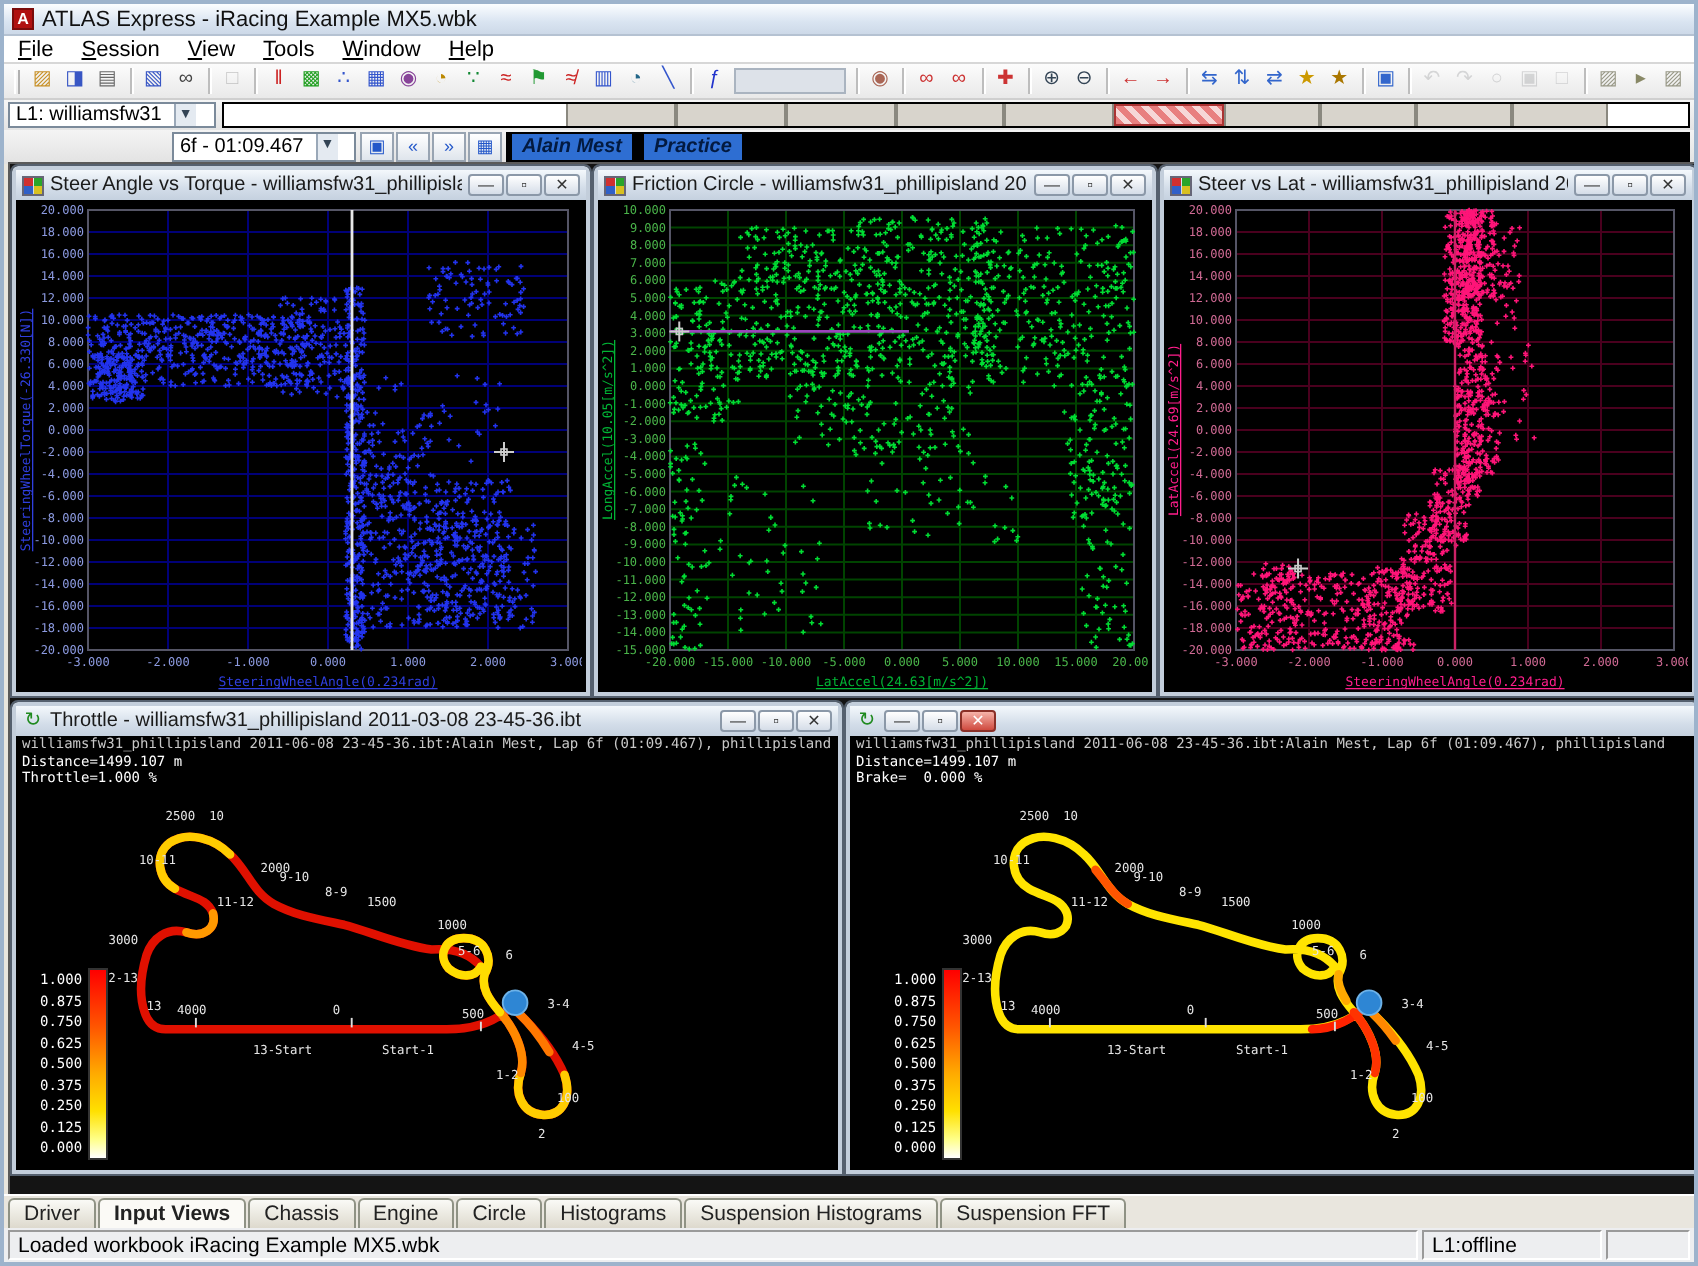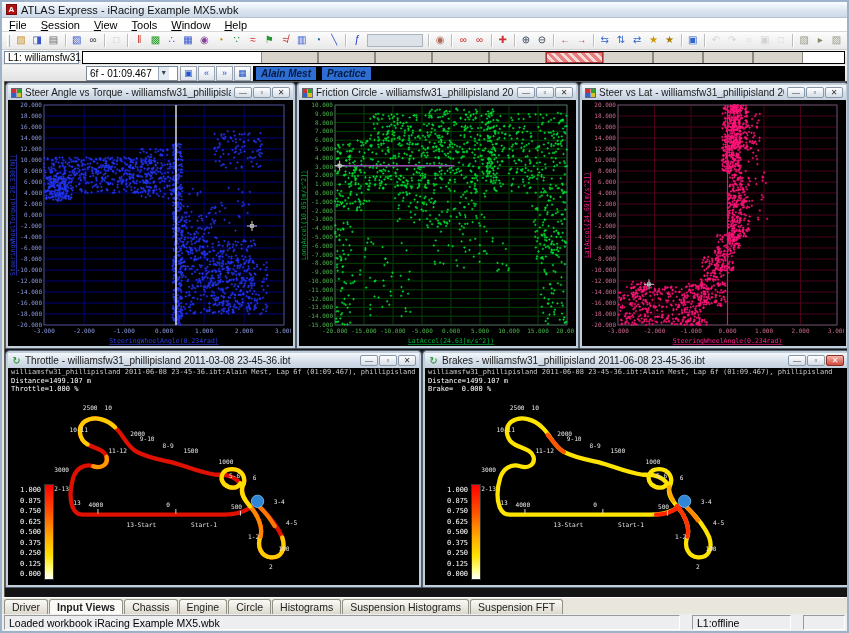--- a/index.html
+++ b/index.html
@@ -63,21 +63,21 @@
     font-family:"DejaVu Sans Mono",monospace;font-size:7px;color:#fff;padding:2px 0;}
   .lg-bar{width:10px;border:1px solid #333;
     background:linear-gradient(180deg,#ff0000 0%,#ff5500 30%,#ffaa00 55%,#ffe000 75%,#ffff88 90%,#ffffff 100%);}
   
   .tabsbar{position:absolute;left:0;bottom:17px;width:100%;height:17px;background:#e9e6de;display:flex;align-items:flex-end;
     padding:0 2px;gap:1px;border-top:1px solid #fff;}
   .tab{border:1px solid #8f9284;border-bottom:none;border-radius:3px 3px 0 0;background:linear-gradient(#fafaf6,#ddd9cd);
     font-size:10.5px;padding:1px 7px 1px 7px;color:#222;}
   .tab.active{font-weight:bold;background:#fbfaf6;position:relative;top:0;}
   
-  .statusbar{position:absolute;left:0;bottom:0;width:100%;height:17px;background:#edeef0;display:flex;gap:12px;
+  .statusbar{position:absolute;left:0;bottom:0;width:100%;height:17px;background:#edeef0;display:flex;gap:2px;
     padding:1px 2px;font-size:10.5px;align-items:stretch;text-align:center;}
   .spanel{border:1px solid;border-color:#9a9a9a #fff #fff #9a9a9a;padding:0 4px;display:flex;align-items:center;white-space:nowrap;}
   .spanel.grow{flex:1;}
 </style>
 </head>
 <body>
 
 <div class="app">
 
   <div class="titlebar">
@@ -148,21 +148,21 @@
       <span class="tbi dis" style="color: rgb(153, 160, 172);">○</span>
       <span class="tbi dis" style="color: rgb(153, 160, 172);">▣</span>
       <span class="tbi dis" style="color: rgb(153, 160, 172);">□</span>
       <span class="tbsep"></span>
       <span class="tbi" style="color: rgb(153, 153, 136);">▨</span>
       <span class="tbi" style="color: rgb(136, 136, 102);">▸</span>
       <span class="tbi" style="color: rgb(153, 153, 136);">▨</span>
     </div>
 
   <div class="row2">
-    <div class="combo" style="width:75px;">
+    <div class="combo" style="width:104px;">
       <span>L1: williamsfw31</span>
       <span class="arr">▼</span>
     </div>
     <div class="timeline">
         <span class="tl-seg empty" style="flex-grow: 26;"></span>
         <span class="tl-seg lap" style="flex-grow: 8;"></span>
         <span class="tl-seg lap" style="flex-grow: 8;"></span>
         <span class="tl-seg lap" style="flex-grow: 8;"></span>
         <span class="tl-seg lap" style="flex-grow: 8;"></span>
         <span class="tl-seg lap" style="flex-grow: 8;"></span>
@@ -539,21 +539,20 @@
               <div>0.000</div>
             </div>
           <div class="lg-bar"></div>
         </div>
       </div>
     </div>
 
     <div class="mdi" style="left:418px;top:269px;width:426px;height:236px;">
       <div class="mdi-tb">
         <span class="cico">↻</span>
-        <span class="mdi-title">Brakes - williamsfw31_phillipisland 2011-06-08 23-45-36.ibt</span>
         <span class="mdi-btns">
             <span class="mbtn">—</span>
             <span class="mbtn">▫</span>
             <span class="mbtn close-active">✕</span>
           </span>
       </div>
       <div class="mdi-body" style="height:217px;">
         <div class="info-line">williamsfw31_phillipisland 2011-06-08 23-45-36.ibt:Alain Mest, Lap 6f (01:09.467), phillipisland</div>
         <div class="info-line white">Distance=1499.107 m</div>
         <div class="info-line white">Brake=  0.000 %</div>
@@ -618,17 +617,17 @@
       <span class="tab">Chassis</span>
       <span class="tab">Engine</span>
       <span class="tab">Circle</span>
       <span class="tab">Histograms</span>
       <span class="tab">Suspension Histograms</span>
       <span class="tab">Suspension FFT</span>
     </div>
 
   <div class="statusbar">
     <span class="spanel grow">Loaded workbook iRacing Example MX5.wbk</span>
-    <span class="spanel" style="width:99px;">L1:offline</span>
+    <span class="spanel" style="width:90px;">L1:offline</span>
     <span class="spanel" style="width:42px;"></span>
   </div>
 
 </div>
 
 </body></html>

